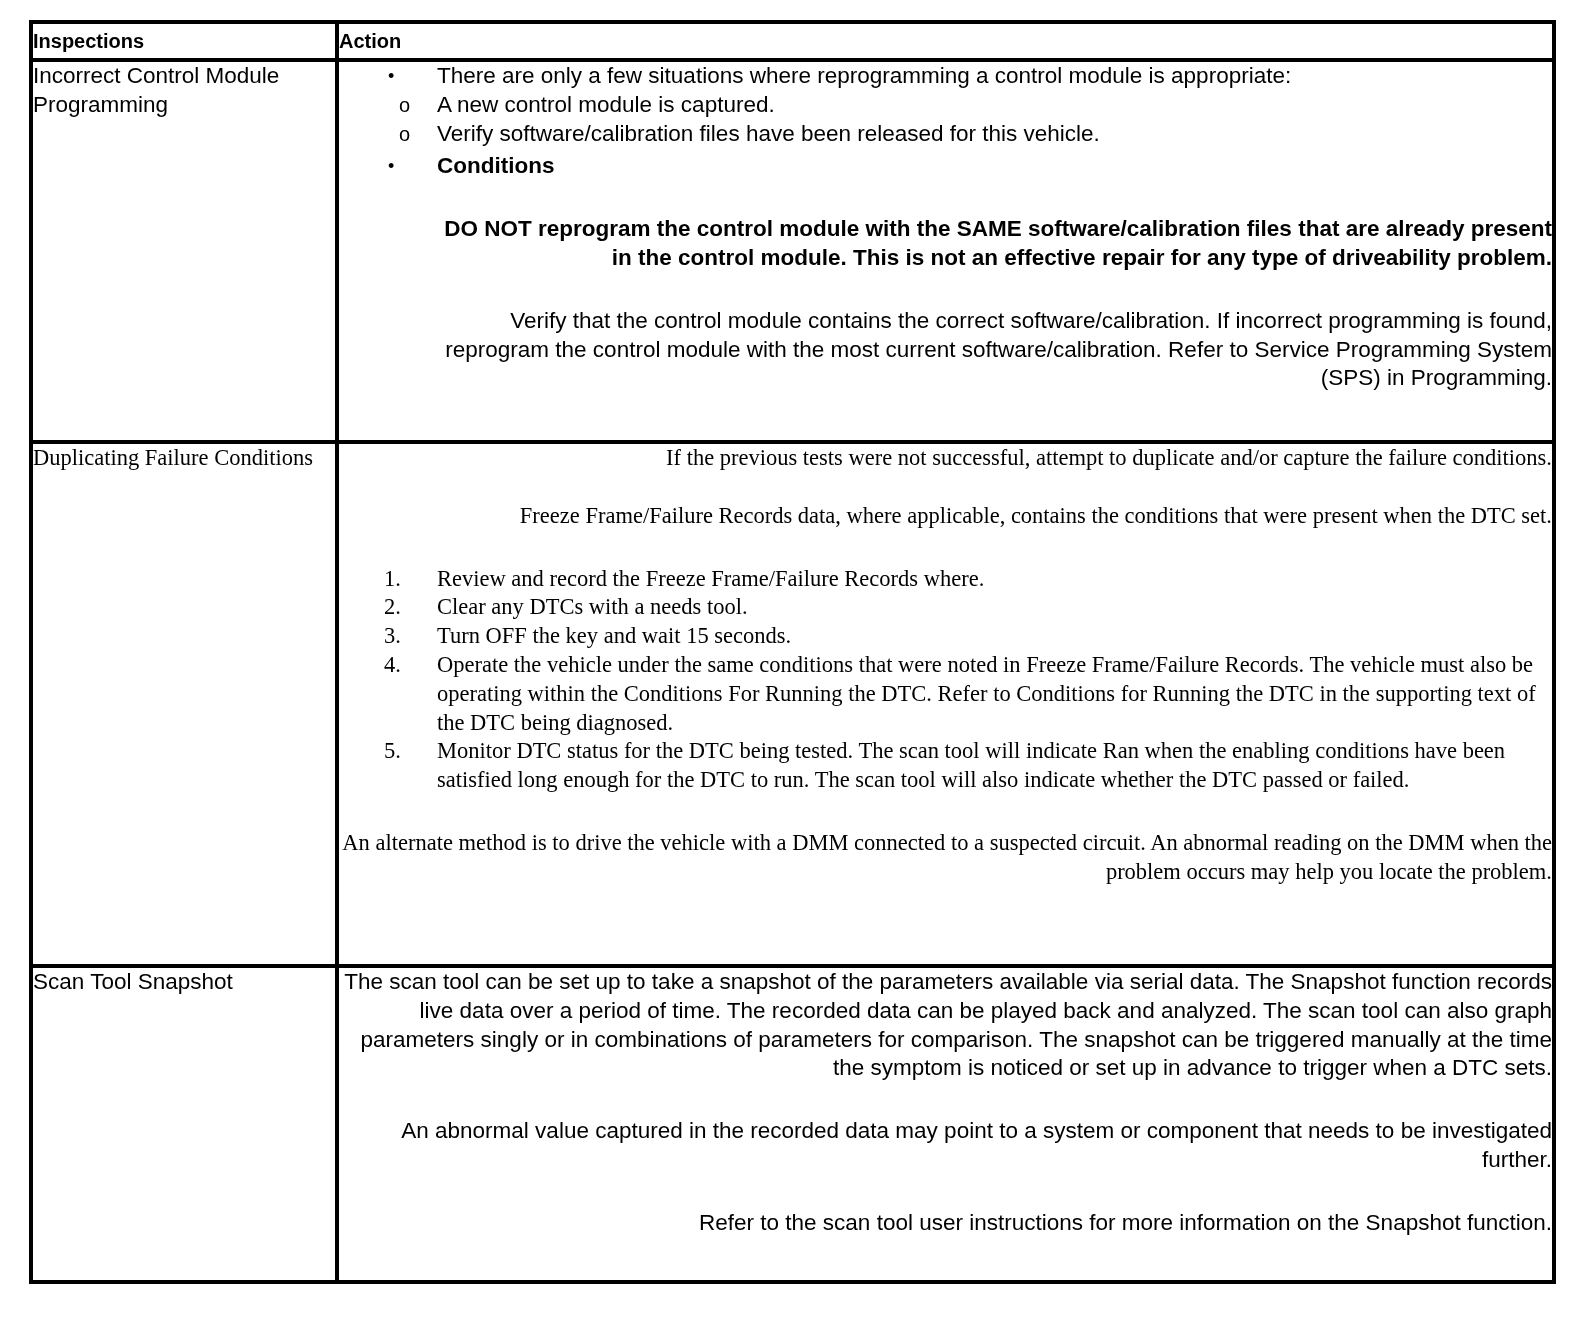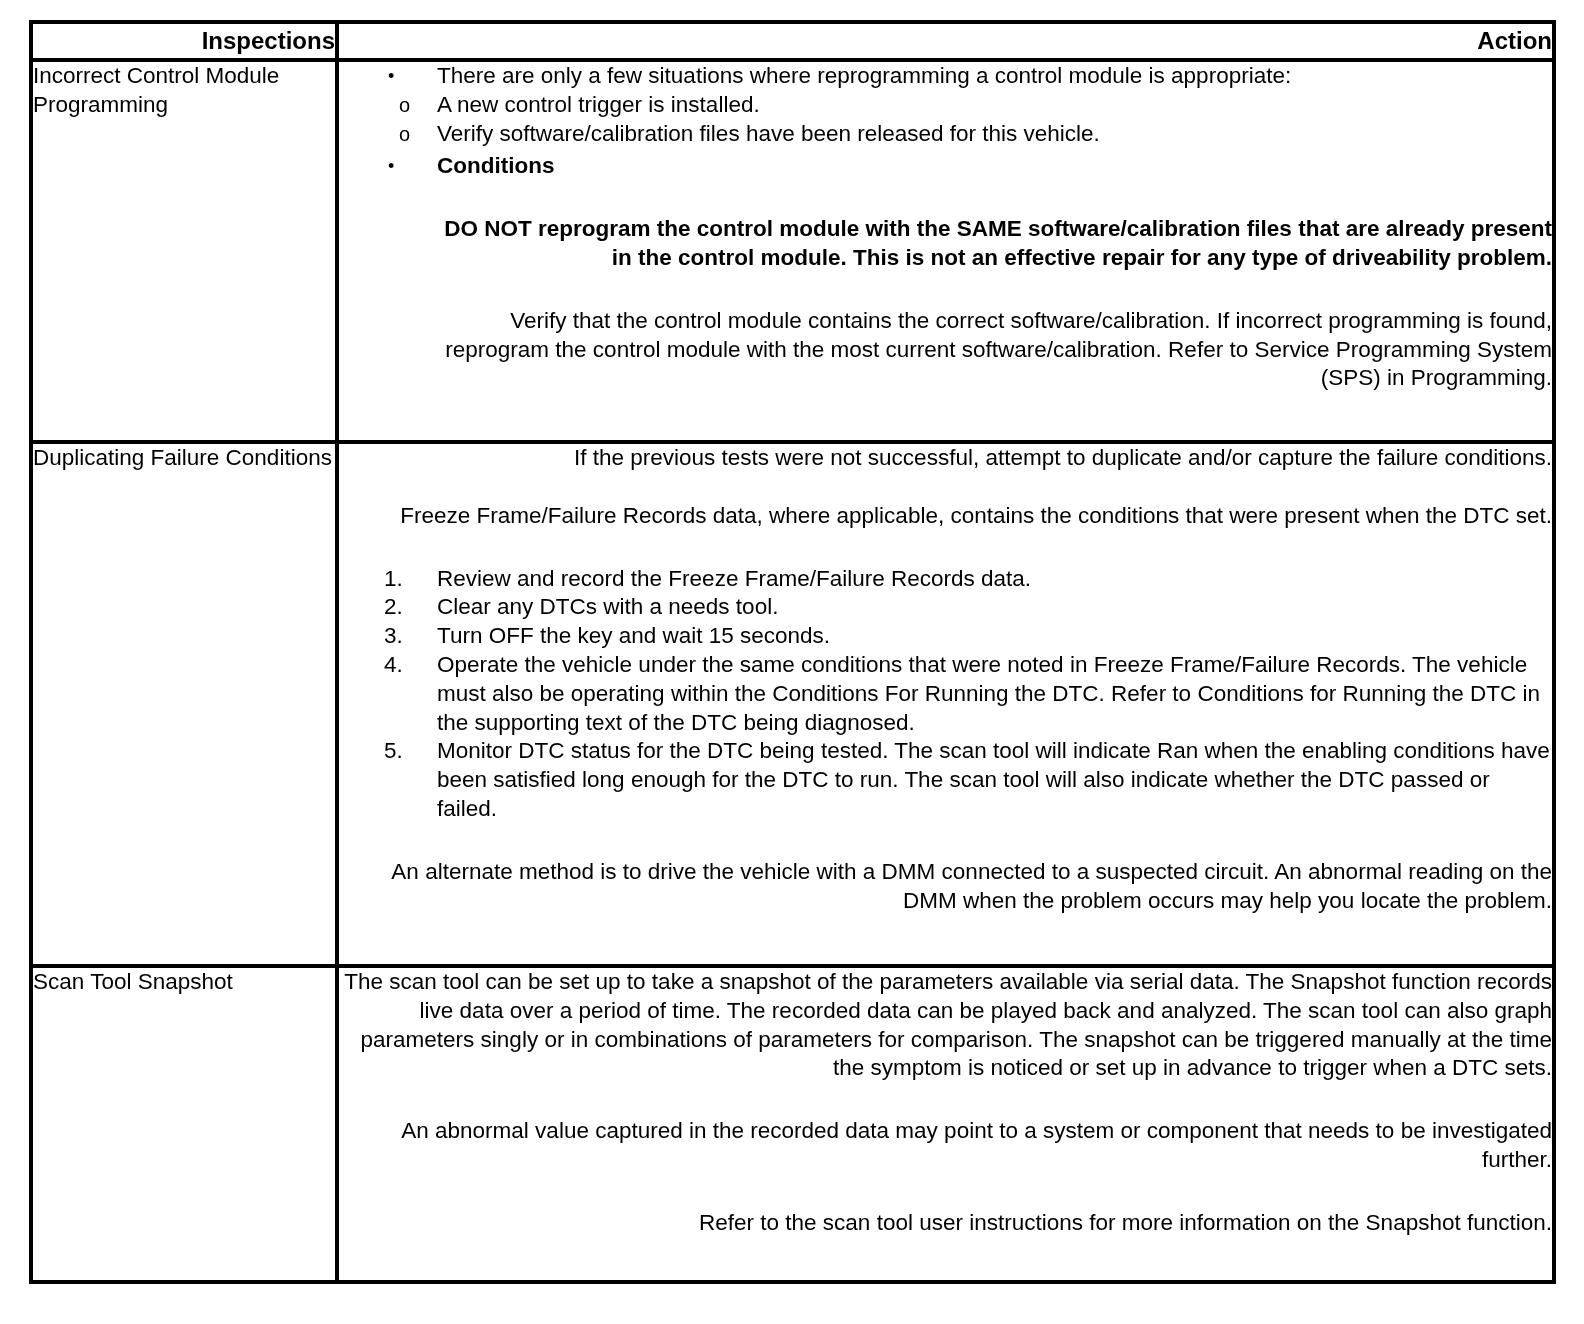--- a/index.html
+++ b/index.html
@@ -4,21 +4,21 @@
 <style>
   html, body { margin: 0; padding: 0; background: #ffffff; }
   body { width: 1584px; height: 1324px; position: relative; font-family: "Liberation Sans", sans-serif; color: #000; }
   table.doc {
     position: absolute; left: 29px; top: 20px; width: 1527px;
     border-collapse: collapse; table-layout: fixed;
     font-size: 22.5px; line-height: 28.8px;
   }
   table.doc td, table.doc th { border: 4px solid #000; vertical-align: top; padding: 0; }
   col.c1 { width: 306px; }
-  th { font-weight: bold; text-align: right; height: 34px; line-height: 34px; font-size: 24px; }
+  th { font-weight: bold; text-align: left; height: 34px; line-height: 34px; font-size: 20px; }
   td.insp { padding: 4px 4px 0 5px; }
   td.act { padding: 4px 8px 6px 6px; }
   .p { margin: 0; text-align: right; }
   .gap { height: 29px; }
   .gap2 { height: 34px; }
   ul.l1 { list-style: none; margin: 0; padding: 0; }
   ul.l1 > li { position: relative; padding-left: 98px; }
   ul.l1 > li > .bul { position: absolute; left: 49px; top: 0; font-size: 18px; }
   ul.l2 { list-style: none; margin: 0; padding: 0; }
   ul.l2 > li { position: relative; padding-left: 98px; }
@@ -45,45 +45,45 @@
   <tbody>
 
     <tr style="height:382px;">
       <td class="insp">Incorrect Control Module Programming</td>
       <td class="act">
         <ul class="l1">
           <li>
             <span class="bul">•</span>
             <span>There are only a few situations where reprogramming a control module is appropriate:</span>
             <ul class="l2" style="margin-left:-98px;">
-              <li><span class="bul">o</span><span>A new control trigger is installed.</span></li>
+              <li><span class="bul">o</span><span>A new control module is captured.</span></li>
               <li><span class="bul">o</span><span>Verify software/calibration files have been released for this vehicle.</span></li>
             </ul>
           </li>
           <li style="margin-top:4px;">
             <span class="bul">•</span>
             <span class="bold">Conditions</span>
             <div class="gap2"></div>
             <p class="p bold">DO NOT reprogram the control module with the SAME software/calibration files that are already present in the control module. This is not an effective repair for any type of driveability problem.</p>
             <div class="gap2"></div>
             <p class="p">Verify that the control module contains the correct software/calibration. If incorrect programming is found, reprogram the control module with the most current software/calibration. Refer to Service Programming System (SPS) in Programming.</p>
           </li>
         </ul>
       </td>
     </tr>
 
-    <tr style="height:524px;">
+    <tr style="height:524px;font-family:Liberation Serif, serif;">
       <td class="insp">Duplicating Failure Conditions</td>
       <td class="act">
         <p class="p">If the previous tests were not successful, attempt to duplicate and/or capture the failure conditions.</p>
         <div class="gap"></div>
         <p class="p">Freeze Frame/Failure Records data, where applicable, contains the conditions that were present when the DTC set.</p>
         <div class="gap2"></div>
         <ol class="steps">
-          <li><span class="num">1.</span><span>Review and record the Freeze Frame/Failure Records data.</span></li>
+          <li><span class="num">1.</span><span>Review and record the Freeze Frame/Failure Records where.</span></li>
           <li><span class="num">2.</span><span>Clear any DTCs with a needs tool.</span></li>
           <li><span class="num">3.</span><span>Turn OFF the key and wait 15 seconds.</span></li>
           <li><span class="num">4.</span><span>Operate the vehicle under the same conditions that were noted in Freeze Frame/Failure Records. The vehicle must also be operating within the Conditions For Running the DTC. Refer to Conditions for Running the DTC in the supporting text of the DTC being diagnosed.</span></li>
           <li><span class="num">5.</span><span>Monitor DTC status for the DTC being tested. The scan tool will indicate Ran when the enabling conditions have been satisfied long enough for the DTC to run. The scan tool will also indicate whether the DTC passed or failed.</span></li>
         </ol>
         <div class="gap2"></div>
         <p class="p">An alternate method is to drive the vehicle with a DMM connected to a suspected circuit. An abnormal reading on the DMM when the problem occurs may help you locate the problem.</p>
       </td>
     </tr>
 

